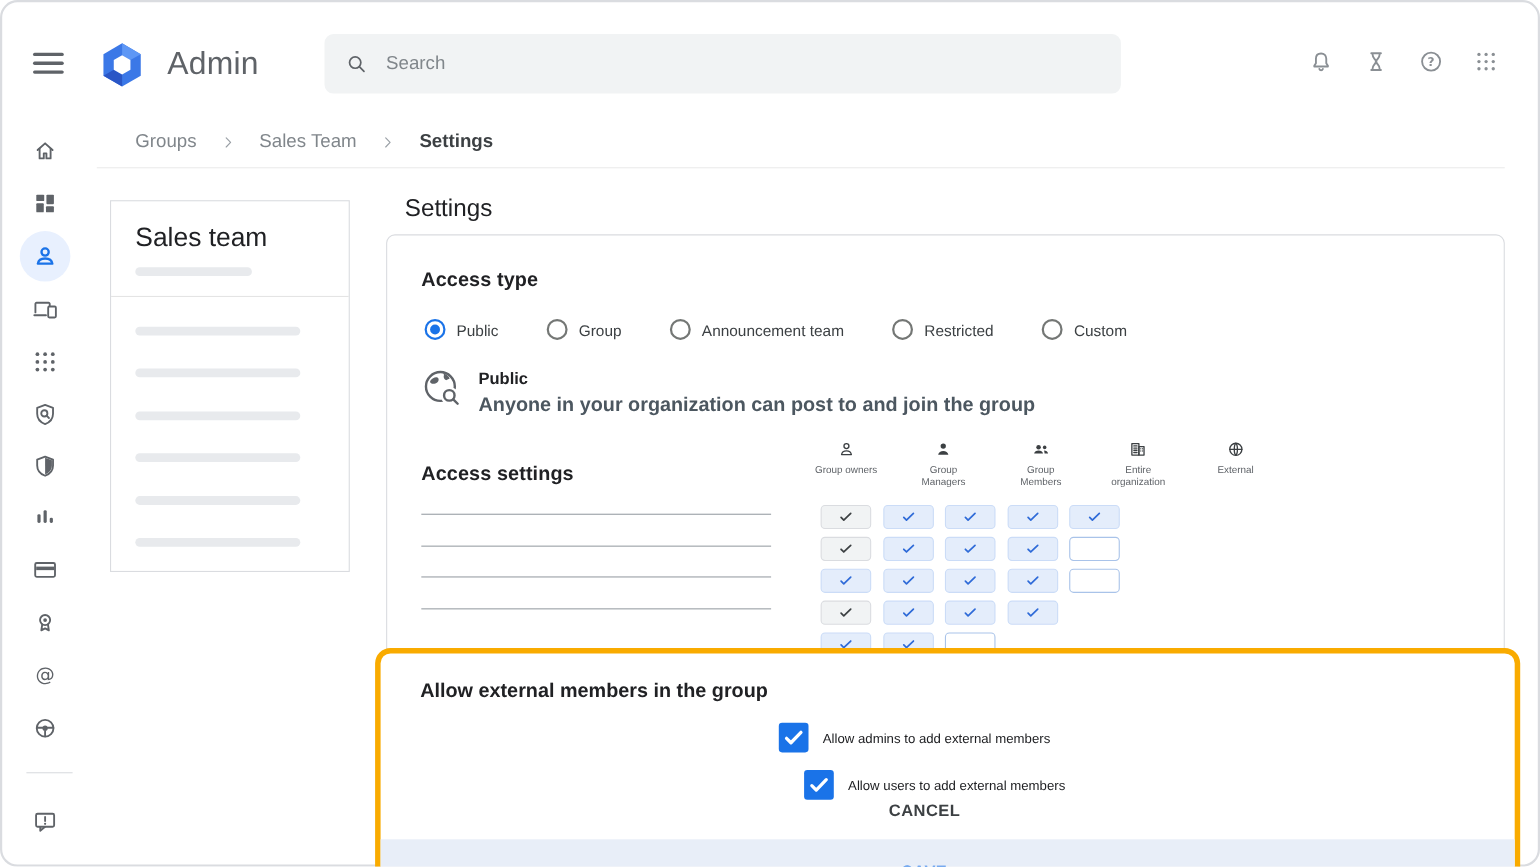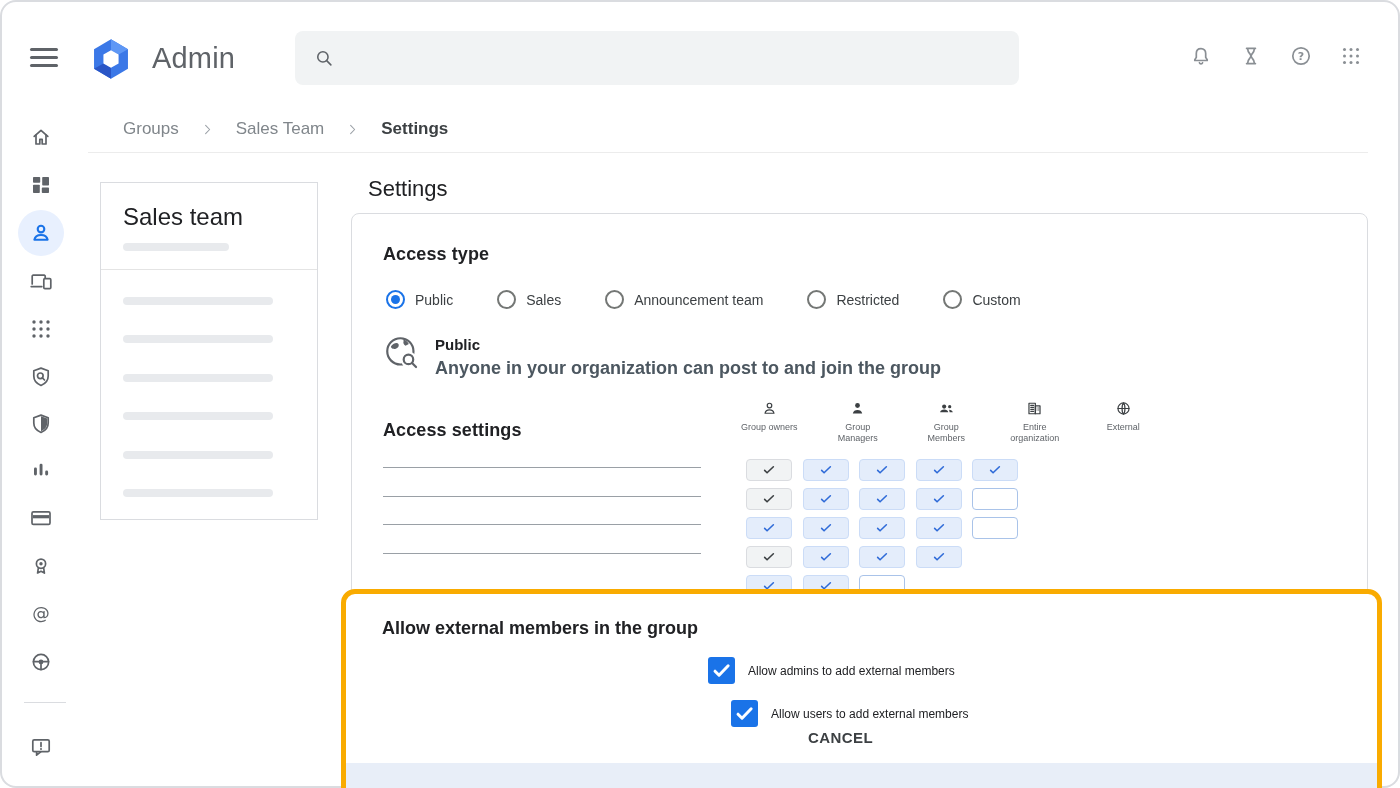--- a/index.html
+++ b/index.html
@@ -122,20 +122,21 @@
       </svg>
     </span>
   <span class="product">Admin</span>
   <div class="search">
     <span class="sic" id="search-ic">
         <svg viewBox="0 0 24 24">
           <circle class="s" cx="10.8" cy="10.8" r="5.6"></circle>
           <path class="s" d="M14.9 14.9l4.6 4.6"></path>
         </svg>
       </span>
+    <input placeholder="Search" style="">
   </div>
   <div class="top-icons" id="top-icons">
       <button class="tbtn"><span><svg viewBox="0 0 24 24">
             <path class="s" d="M12 4.6c-2.8 0-4.7 1.9-4.7 4.9v3.9l-1.5 2.3v.8h12.4v-.8l-1.5-2.3V9.5c0-3-1.9-4.9-4.7-4.9z"></path>
             <path class="s" d="M10.4 18.7a1.7 1.7 0 0 0 3.2 0"></path>
           </svg></span></button>
       <button class="tbtn"><span><svg viewBox="0 0 24 24">
             <path class="s" d="M7.6 4.4h8.8M7.6 19.6h8.8M8.8 4.6v1c0 2.9 2.2 3.8 2.8 5.4.2.5.2 1.5 0 2-.6 1.6-2.8 2.5-2.8 5.4v1M15.2 4.6v1c0 2.9-2.2 3.8-2.8 5.4-.2.5-.2 1.5 0 2 .6 1.6 2.8 2.5 2.8 5.4v1"></path>
           </svg></span></button>
       <button class="tbtn"><span><svg viewBox="0 0 24 24">
@@ -317,21 +318,21 @@
 
   <div class="card">
     <h2 class="sec-h h-access-type">Access type</h2>
     <div class="radio-row" id="radio-row">
         <span class="radio-opt">
           <span class="radio sel"></span>
           <span>Public</span>
         </span>
         <span class="radio-opt">
           <span class="radio"></span>
-          <span>Sales</span>
+          <span>Group</span>
         </span>
         <span class="radio-opt">
           <span class="radio"></span>
           <span>Announcement team</span>
         </span>
         <span class="radio-opt">
           <span class="radio"></span>
           <span>Restricted</span>
         </span>
         <span class="radio-opt">

